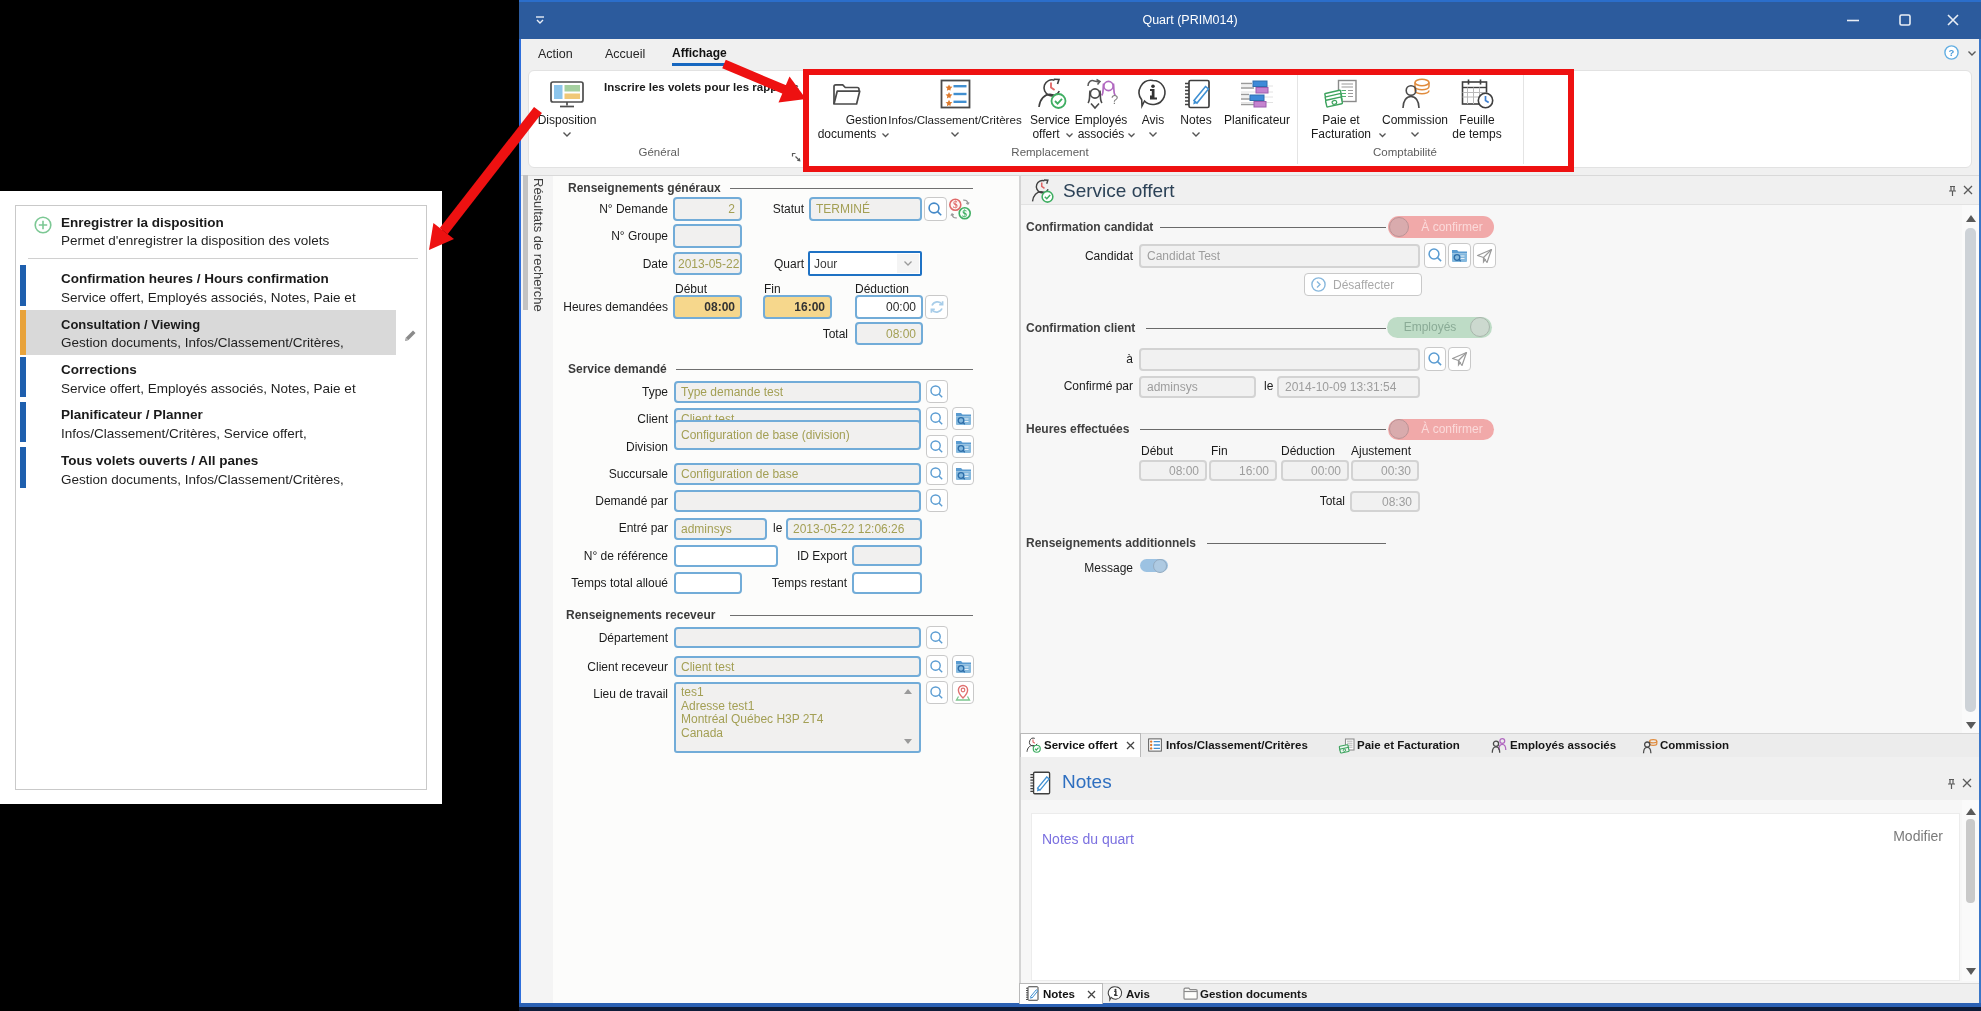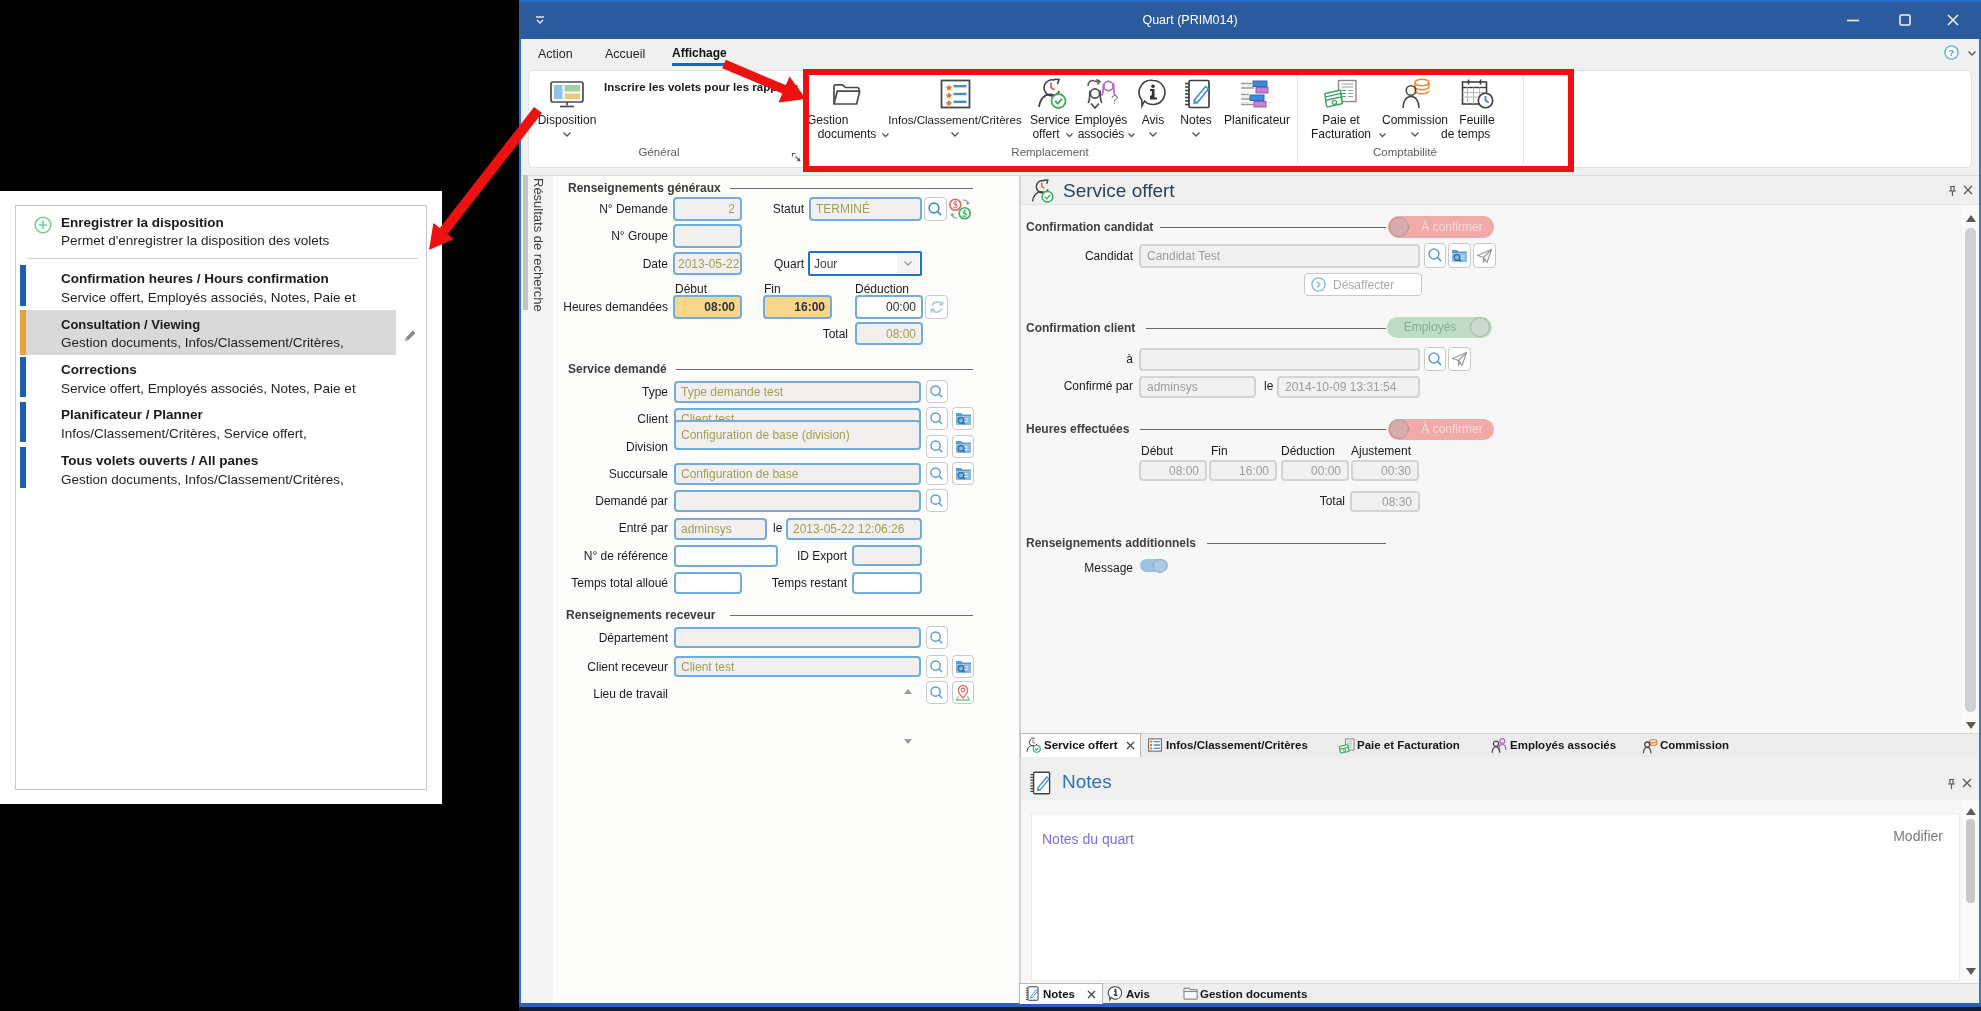--- a/index.html
+++ b/index.html
@@ -84,21 +84,21 @@
 <svg style="left:791px;top:152px" width="11" height="11" viewBox="0 0 11 11">
       <path d="M1.5 4.5v-3h3" fill="none" stroke="#5a5a5a" stroke-width="1.2"></path>
       <path d="M4.5 4.5L8 8" stroke="#5a5a5a" stroke-width="1.2"></path>
       <polygon points="9.5,9.5 5.8,8.8 8.8,5.8" fill="#5a5a5a"></polygon>
     </svg>
 
 <svg style="left:831px;top:80px" width="32" height="28" viewBox="0 0 32 28">
       <path d="M3 24V6.5c0-1 .7-1.7 1.7-1.7h7l2.6 2.7h12c1 0 1.7.7 1.7 1.7v2" fill="none" stroke="#4a4a4a" stroke-width="1.7"></path>
       <path d="M3 24l3.2-12.8h22.5L25.6 24z" fill="#fff" stroke="#4a4a4a" stroke-width="1.7" stroke-linejoin="round"></path>
     </svg>
-<div class="abs" style="left:807px;top:113px;width:80px;text-align:left;font-size:12px;color:#1a1a1a">Gestion</div>
+<div class="abs" style="left:807px;top:113px;width:80px;text-align:right;font-size:12px;color:#1a1a1a">Gestion</div>
 <div class="abs" style="left:799px;top:127px;width:96px;text-align:center;font-size:12px;color:#1a1a1a">documents</div>
     <svg style="left:881px;top:132px" width="9" height="6" viewBox="0 0 9 6">
       <path d="M1.5 1.5L4.5 4.5l3-3" fill="none" stroke="#555" stroke-width="1.3"></path>
     </svg>
 
 <svg style="left:940px;top:79px" width="31" height="30" viewBox="0 0 31 30">
       <rect x="1.5" y="1.5" width="28" height="27" fill="#fff" stroke="#4a4a4a" stroke-width="1.8"></rect>
       <g fill="#dd7a2c">
         <path d="M8 4.6l1.3 2.6 2.9.3-2.1 2-.5 2.9L8 11l-2.6 1.4.5-2.9-2.1-2 2.9-.3z" transform="scale(0.82) translate(3,2)"></path>
         <path d="M8 4.6l1.3 2.6 2.9.3-2.1 2-.5 2.9L8 11l-2.6 1.4.5-2.9-2.1-2 2.9-.3z" transform="scale(0.82) translate(3,11.4)"></path>
@@ -234,21 +234,21 @@
       <rect x="1.5" y="3" width="24" height="22" fill="#fff" stroke="#3f3f3f" stroke-width="1.6"></rect>
       <path d="M7.5 0.5v5M19.5 0.5v5" stroke="#3f3f3f" stroke-width="1.6"></path>
       <path d="M1.5 8.5h24" stroke="#3f3f3f" stroke-width="1.4"></path>
       <g stroke="#b9b9b9" stroke-width="1">
         <path d="M1.5 13.5h24M1.5 18h24M6.5 8.5v16.5M12.5 8.5v16.5M18.5 8.5v16.5"></path>
       </g>
       <circle cx="24.5" cy="21.5" r="7.2" fill="#fff" stroke="#3f3f3f" stroke-width="1.6"></circle>
       <path d="M24.5 17v4.5l3.2 2" fill="none" stroke="#3d7fd0" stroke-width="1.7"></path>
     </svg>
 <div class="abs" style="left:1441px;top:113px;width:72px;text-align:center;font-size:12px;color:#1a1a1a">Feuille</div>
-<div class="abs" style="left:1441px;top:127px;width:72px;font-size:12px;color:#1a1a1a">de temps</div>
+<div class="abs" style="left:1441px;top:127px;width:72px;text-align:center;font-size:12px;color:#1a1a1a">de temps</div>
 <div class="abs" style="left:1320px;top:146px;width:170px;text-align:center;font-size:11.5px;color:#5d5d5d">Comptabilité</div>
 
 <div class="abs" style="left:521px;top:176px;width:1458px;height:827px;background:#f4f4f4"></div>
 <div class="abs" style="left:521px;top:175px;width:1458px;height:1px;background:#d9d9d9"></div>
 <div class="abs" style="left:553px;top:176px;width:466px;height:827px;background:#fcfcfb"></div>
 <div class="abs" style="left:1019px;top:176px;width:2px;height:827px;background:#d4d4d4"></div>
 <div class="abs" style="left:1021px;top:176px;width:958px;height:827px;background:#f7f7f7"></div>
 
 <div class="abs" style="left:523px;top:175px;width:5px;height:135px;background:#c3c3c3"></div>
 <div class="abs" style="left:531px;top:178px;font-size:13px;color:#3d3d3d;writing-mode:vertical-rl;white-space:nowrap">Résultats de recherche</div>
@@ -413,20 +413,21 @@
         <path d="M1 3.5V2h5l1.5 1.5H16v2H1z" fill="#5a9bd0"></path>
         <path d="M1 5.5h15V13a1 1 0 0 1-1 1H2a1 1 0 0 1-1-1z" fill="#85b9de"></path>
         <g stroke="#e8f1f8" stroke-width="1">
           <path d="M9.5 8h4M9.5 10.5h4"></path>
         </g>
         <circle cx="6" cy="9.5" r="2.8" fill="none" stroke="#2d6da8" stroke-width="1.3"></circle>
         <path d="M8 11.5l1.8 1.8" stroke="#2d6da8" stroke-width="1.3"></path>
       </svg>
     </div>
 <div class="lbl" style="left:568px;top:687px;width:100px">Lieu de travail</div>
+<div class="abs" style="left:674px;top:682px;width:247px;height:71px;background:#f1f0ef;border:2px solid #72acd8;border-radius:3px;color:#a39f54;font-size:12px;line-height:13.5px;padding:2px 5px">tes1<br>Adresse test1<br>Montréal Québec H3P 2T4<br>Canada</div>
 <div class="abs" style="left:904px;top:689px;width:0;height:0;border-left:4.5px solid transparent;border-right:4.5px solid transparent;border-bottom:5.5px solid #9a9a9a"></div>
 <div class="abs" style="left:904px;top:739px;width:0;height:0;border-left:4.5px solid transparent;border-right:4.5px solid transparent;border-top:5.5px solid #9a9a9a"></div>
 <div class="btn" style="left:926px;top:681px;width:22px;height:23px">
       <svg width="16" height="16" viewBox="0 0 17 17">
         <circle cx="7" cy="7" r="4.9" fill="none" stroke="#5a9cd2" stroke-width="1.5"></circle>
         <path d="M10.6 10.6l3.4 3.4" stroke="#5a9cd2" stroke-width="1.5"></path>
       </svg>
     </div>
 <div class="btn" style="left:952px;top:681px;width:22px;height:23px">
       <svg width="16" height="17" viewBox="0 0 16 17">

